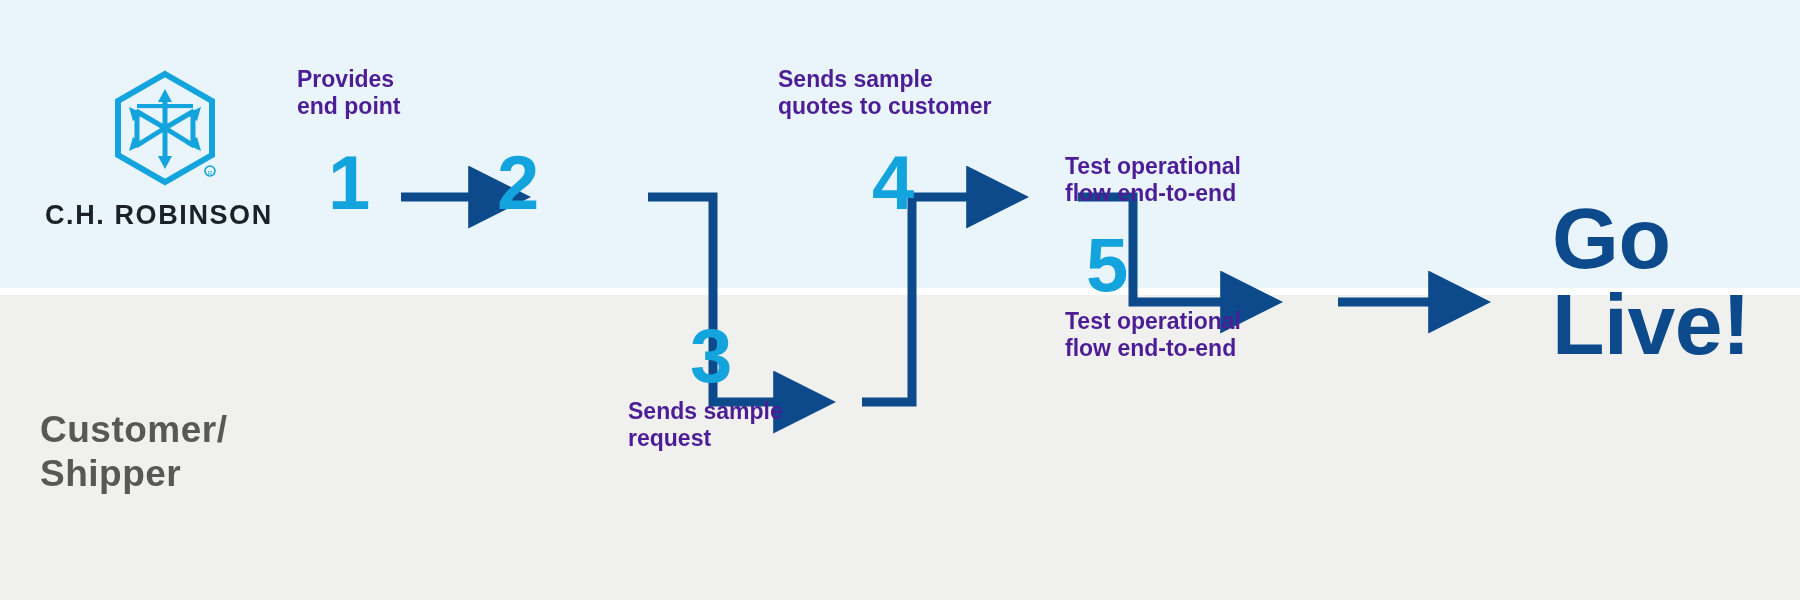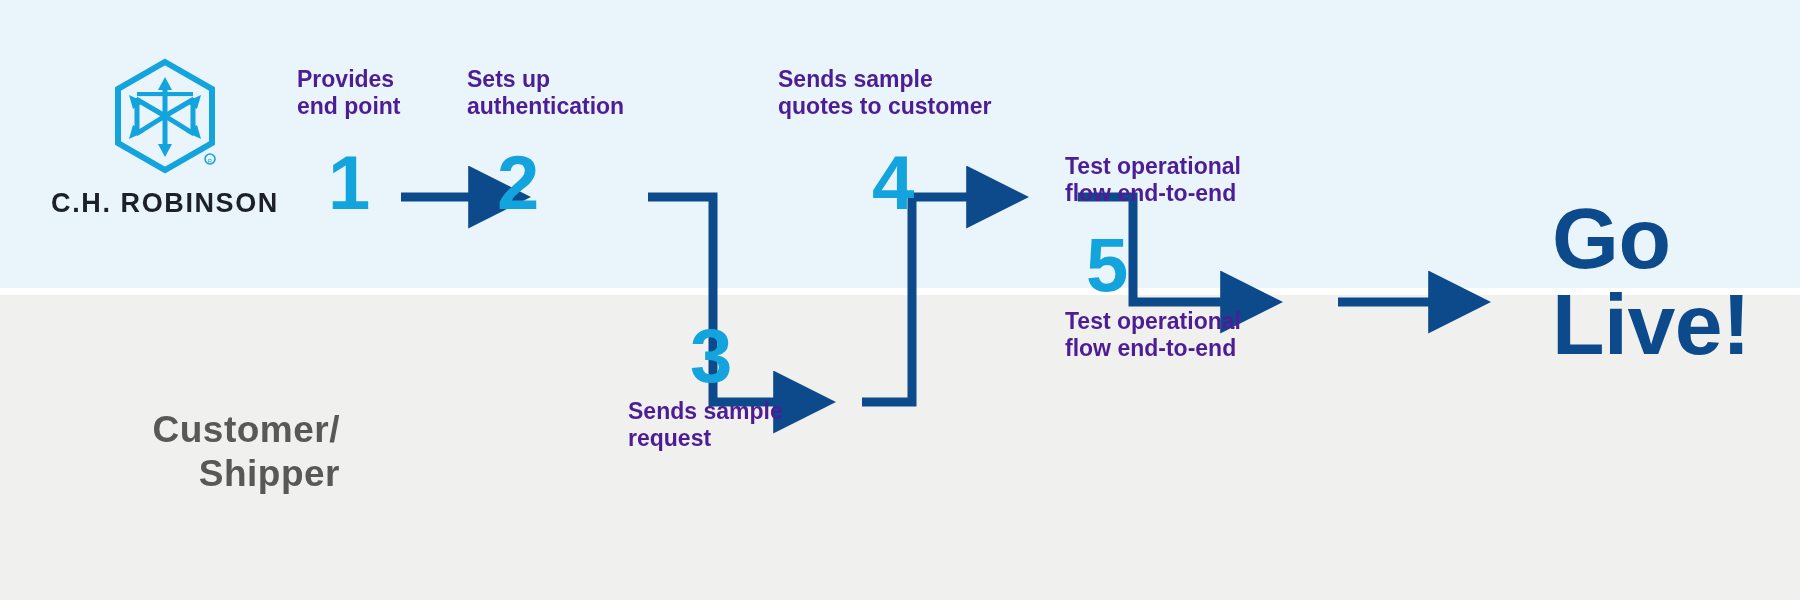--- a/index.html
+++ b/index.html
@@ -39,42 +39,42 @@
     left: 0;
     width: 1800px;
     height: 7px;
     background: #ffffff;
   }
 
   
   #logo-block {
     position: absolute;
     left: 45px;
-    top: 58px;
+    top: 70px;
     width: 240px;
-    text-align: center;
+    text-align: left;
   }
   #logo-mark { display: block; margin: 0 auto; }
   #logo-wordmark {
     display: block;
     margin-top: 14px;
     font-size: 27px;
     font-weight: bold;
     letter-spacing: 1.6px;
     color: #1b2126;
     white-space: nowrap;
   }
 
   
   #lane-label-customer {
     position: absolute;
     left: 40px;
     top: 408px;
     width: 300px;
-    text-align: right;
+    text-align: left;
     font-size: 37px;
     line-height: 1.18;
     font-weight: bold;
     color: #585857;
     letter-spacing: 0.5px;
   }
 
   
   .step-number {
     position: absolute;
@@ -196,22 +196,20 @@
 
     <g>
       <line x1="1338" y1="302" x2="1430" y2="302" stroke="#0c4a8c" stroke-width="9" marker-end="url(#arrowhead)"></line>
     </g>
   </svg>
 
   <div class="caption" style="left:297px; top:66px; width:170px;">Provides
 end point</div>
   <div class="step-number" style="left:328px; top:145px;">1</div>
 
-  <div class="caption" style="left:467px; top:66px; width:220px;">Sets up
-authentication</div>
   <div class="step-number" style="left:497px; top:145px;">2</div>
 
   <div class="step-number" style="left:690px; top:318px;">3</div>
   <div class="caption" style="left:628px; top:398px; width:210px;">Sends sample
 request</div>
 
   <div class="caption" style="left:778px; top:66px; width:270px;">Sends sample
 quotes to customer</div>
   <div class="step-number" style="left:872px; top:145px;">4</div>
 

